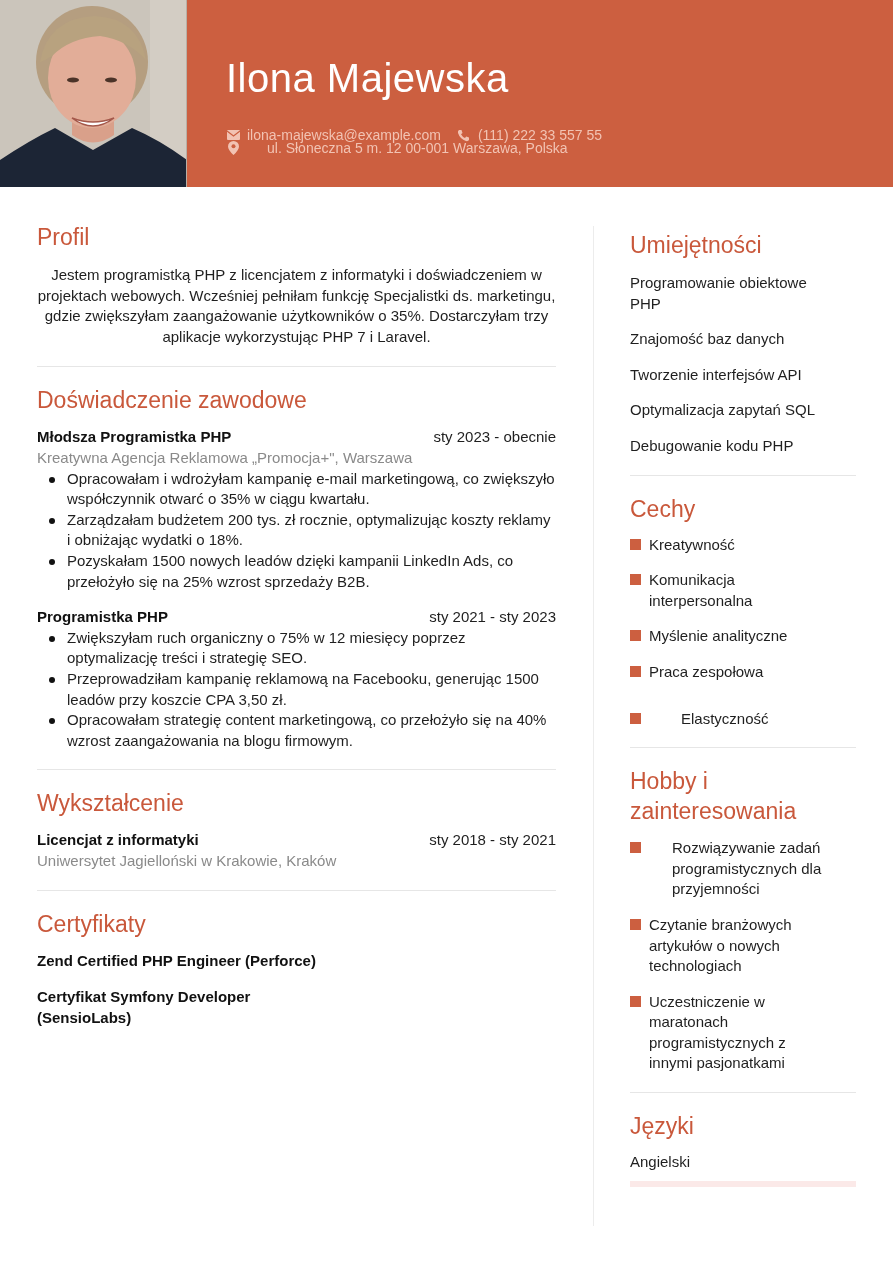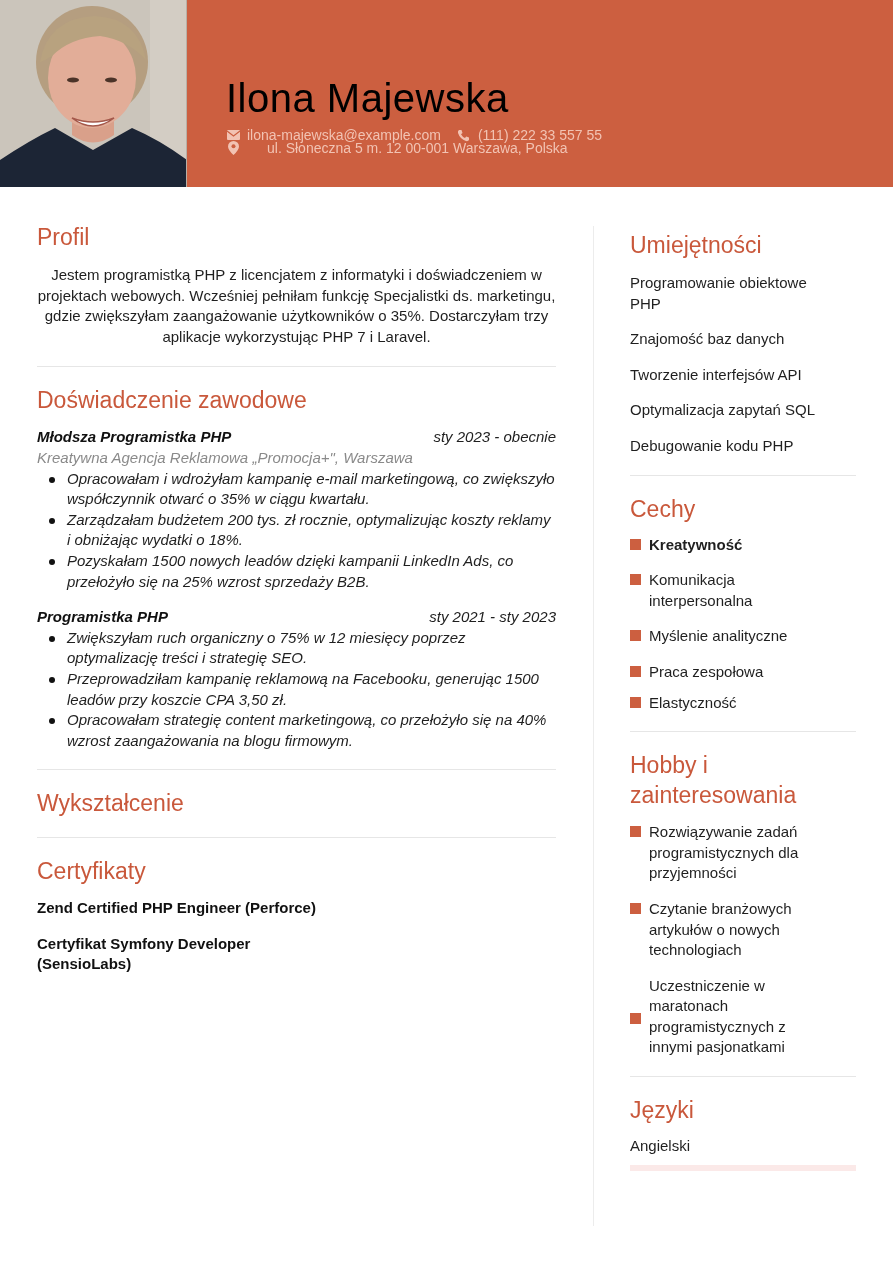--- a/index.html
+++ b/index.html
@@ -2,37 +2,37 @@
 <html><head>
   <meta charset="utf-8">
   <style>
     * { box-sizing: border-box; margin: 0; padding: 0; }
     html, body { width: 893px; height: 1263px; background: #ffffff; overflow: hidden; }
     body { font-family: "Liberation Sans", "DejaVu Sans", sans-serif; color: #1a1a1a; position: relative; }
 
     .header { position: absolute; left: 0; top: 0; width: 893px; height: 187px; background: #cc5f40; }
     .photo { position: absolute; left: 0; top: 0; width: 187px; height: 187px; overflow: hidden; background: #c9c3b9; border-right: 1px solid #b8b0a6; }
     .photo svg { display: block; }
-    .name { position: absolute; left: 226px; top: 76px; font-size: 40px; color: #000000; font-weight: 400; letter-spacing: 0.5px; }
+    .name { position: absolute; left: 226px; top: 56px; font-size: 40px; color: #ffffff; font-weight: 400; letter-spacing: 0.5px; }
     .contact { position: absolute; left: 226px; font-size: 14px; color: #f2c3b3; display: flex; align-items: center; }
     .contact .ic { display: inline-flex; width: 14px; height: 14px; margin-right: 7px; align-items: center; justify-content: center; }
     .contact-row1 { top: 127px; }
     .contact-row2 { top: 140px; gap: 20px; }
     .contact .gap { width: 16px; }
 
     .main { position: absolute; left: 37px; top: 222px; width: 519px; }
     .side { position: absolute; left: 630px; top: 230px; width: 226px; }
     .vline { position: absolute; left: 593px; top: 226px; width: 1px; height: 1000px; background: #ececec; }
 
     .sec-title { font-size: 23px; color: #c9583b; font-weight: 400; line-height: 30px; }
     .divider { height: 1px; background: #e6e6e6; }
 
     .profile-text { font-size: 15px; line-height: 20.6px; margin-top: 13px; color: #1f1f1f; text-align: center; }
 
-    .job { margin-top: 10px; font-style: italic; }
+    .job { margin-top: 10px; }
     .job-head { display: flex; justify-content: space-between; font-size: 15px; line-height: 20.6px; }
     .job-title { font-weight: 700; color: #111; }
     .job-date { color: #1f1f1f; }
     .job-company { font-size: 15px; line-height: 20.6px; color: #8a8a8a; }
     .bullets { list-style: none; margin-left: 0; }
     .bullets li { position: relative; padding-left: 30px; font-size: 15px; line-height: 20.6px; color: #1f1f1f; }
     .bullets li::before { content: ""; position: absolute; left: 12px; top: 8px; width: 6px; height: 6px; border-radius: 50%; background: #111; }
 
     .cert { font-size: 15px; line-height: 20.6px; font-weight: 700; color: #111; }
 
@@ -135,20 +135,27 @@
         <li>Przeprowadziłam kampanię reklamową na Facebooku, generując 1500 leadów przy koszcie CPA 3,50 zł.</li>
         <li>Opracowałam strategię content marketingową, co przełożyło się na 40% wzrost zaangażowania na blogu firmowym.</li>
       </ul>
     </div>
   </section>
 
   <div class="divider" style="margin-top:18px;"></div>
 
   <section style="margin-top:18px;">
     <h2 class="sec-title">Wykształcenie</h2>
+    <div class="job" style="margin-top:12px;">
+      <div class="job-head">
+        <span class="job-title">Licencjat z informatyki</span>
+        <span class="job-date">sty 2018 - sty 2021</span>
+      </div>
+      <div class="job-company">Uniwersytet Jagielloński w Krakowie, Kraków</div>
+    </div>
   </section>
 
   <div class="divider" style="margin-top:19px;"></div>
 
   <section style="margin-top:18px;">
     <h2 class="sec-title">Certyfikaty</h2>
     <div class="cert" style="margin-top:12px;">Zend Certified PHP Engineer (Perforce)</div>
     <div class="cert" style="margin-top:15px; width:260px;">Certyfikat Symfony Developer (SensioLabs)</div>
   </section>
 </div>
@@ -161,55 +168,55 @@
     <div class="skill" style="margin-top:15px;">Znajomość baz danych</div>
     <div class="skill" style="margin-top:15px;">Tworzenie interfejsów API</div>
     <div class="skill" style="margin-top:15px;">Optymalizacja zapytań SQL</div>
     <div class="skill" style="margin-top:15px;">Debugowanie kodu PHP</div>
   </section>
 
   <div class="divider" style="margin-top:18px;"></div>
 
   <section style="margin-top:18px;">
     <h2 class="sec-title">Cechy</h2>
-    <div class="sq-item" style="margin-top:11px;font-weight:bold;">
+    <div class="sq-item" style="margin-top:11px;">
       <span class="sq"></span>
       <span>Kreatywność</span>
     </div>
     <div class="sq-item" style="margin-top:15px; width:170px;">
       <span class="sq"></span>
       <span>Komunikacja interpersonalna</span>
     </div>
     <div class="sq-item" style="margin-top:15px;">
       <span class="sq"></span>
       <span>Myślenie analityczne</span>
     </div>
     <div class="sq-item" style="margin-top:15px;">
       <span class="sq"></span>
       <span>Praca zespołowa</span>
     </div>
-    <div class="sq-item" style="margin-top:10px;">
+    <div class="sq-item" style="margin-top:26px;gap:32px;">
       <span class="sq"></span>
       <span>Elastyczność</span>
     </div>
   </section>
 
   <div class="divider" style="margin-top:18px;"></div>
 
   <section style="margin-top:18px;">
     <h2 class="sec-title" style="width:200px;">Hobby i zainteresowania</h2>
-    <div class="sq-item" style="margin-top:12px; width:200px;">
+    <div class="sq-item" style="margin-top:12px; width:200px;gap:23px;">
       <span class="sq"></span>
       <span>Rozwiązywanie zadań programistycznych dla przyjemności</span>
     </div>
     <div class="sq-item" style="margin-top:15px; width:200px;">
       <span class="sq"></span>
       <span>Czytanie branżowych artykułów o nowych technologiach</span>
     </div>
-    <div class="sq-item" style="margin-top:15px; width:190px;align-items:center;">
+    <div class="sq-item" style="margin-top:15px; width:190px;">
       <span class="sq"></span>
       <span>Uczestniczenie w maratonach programistycznych z innymi pasjonatkami</span>
     </div>
   </section>
 
   <div class="divider" style="margin-top:18px;"></div>
 
   <section style="margin-top:18px;">
     <h2 class="sec-title">Języki</h2>
     <div class="skill" style="margin-top:11px;">Angielski</div>

